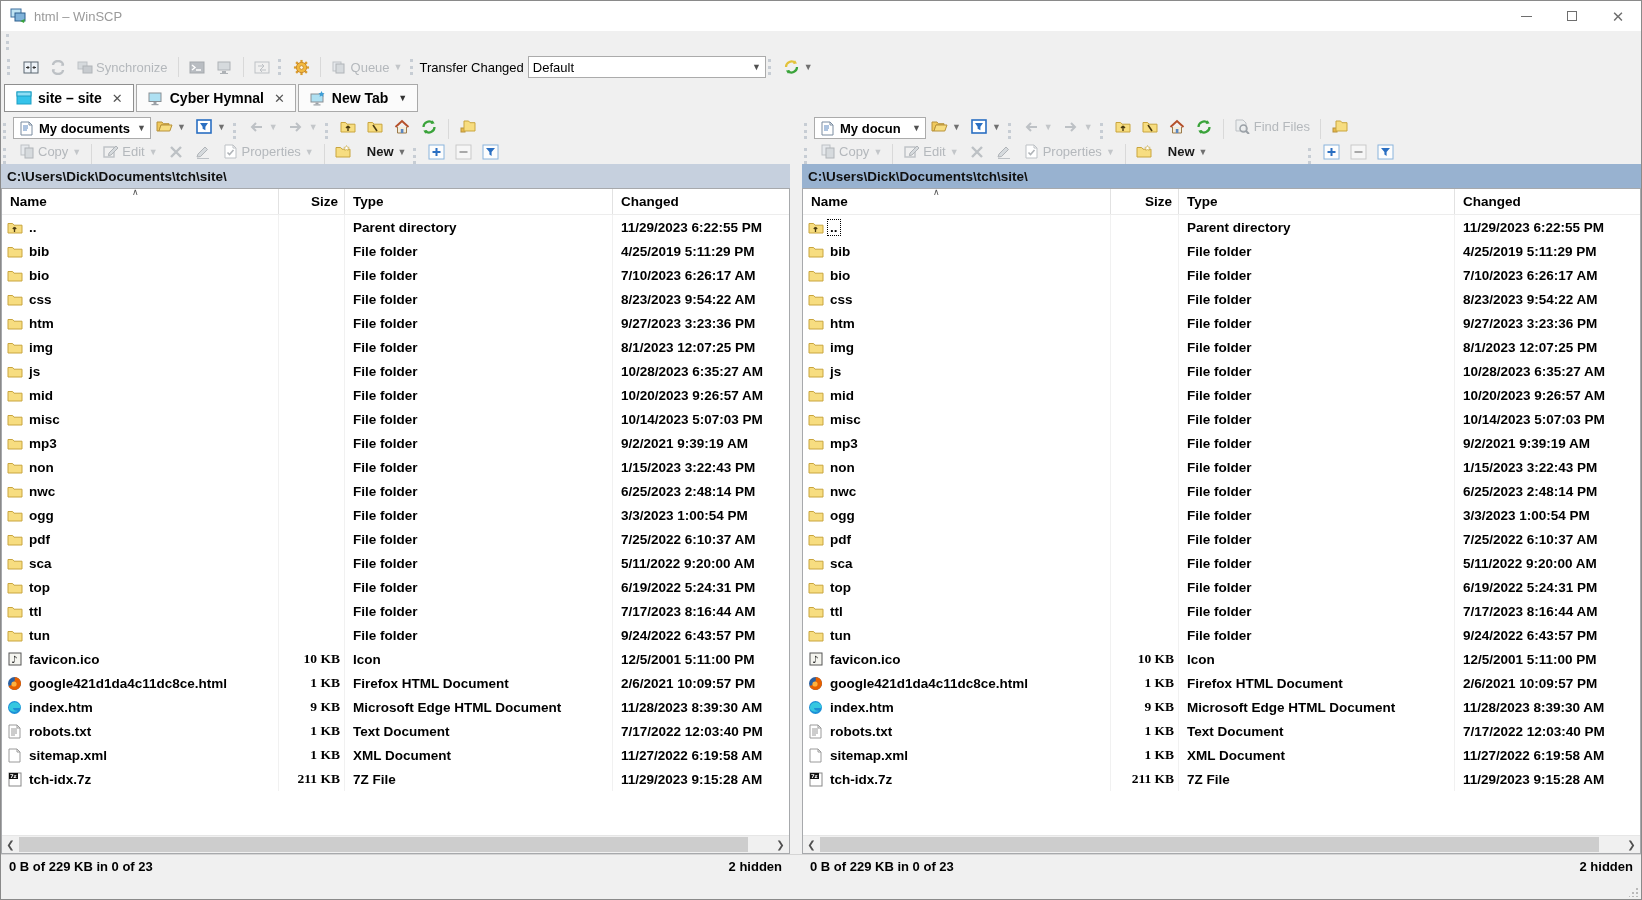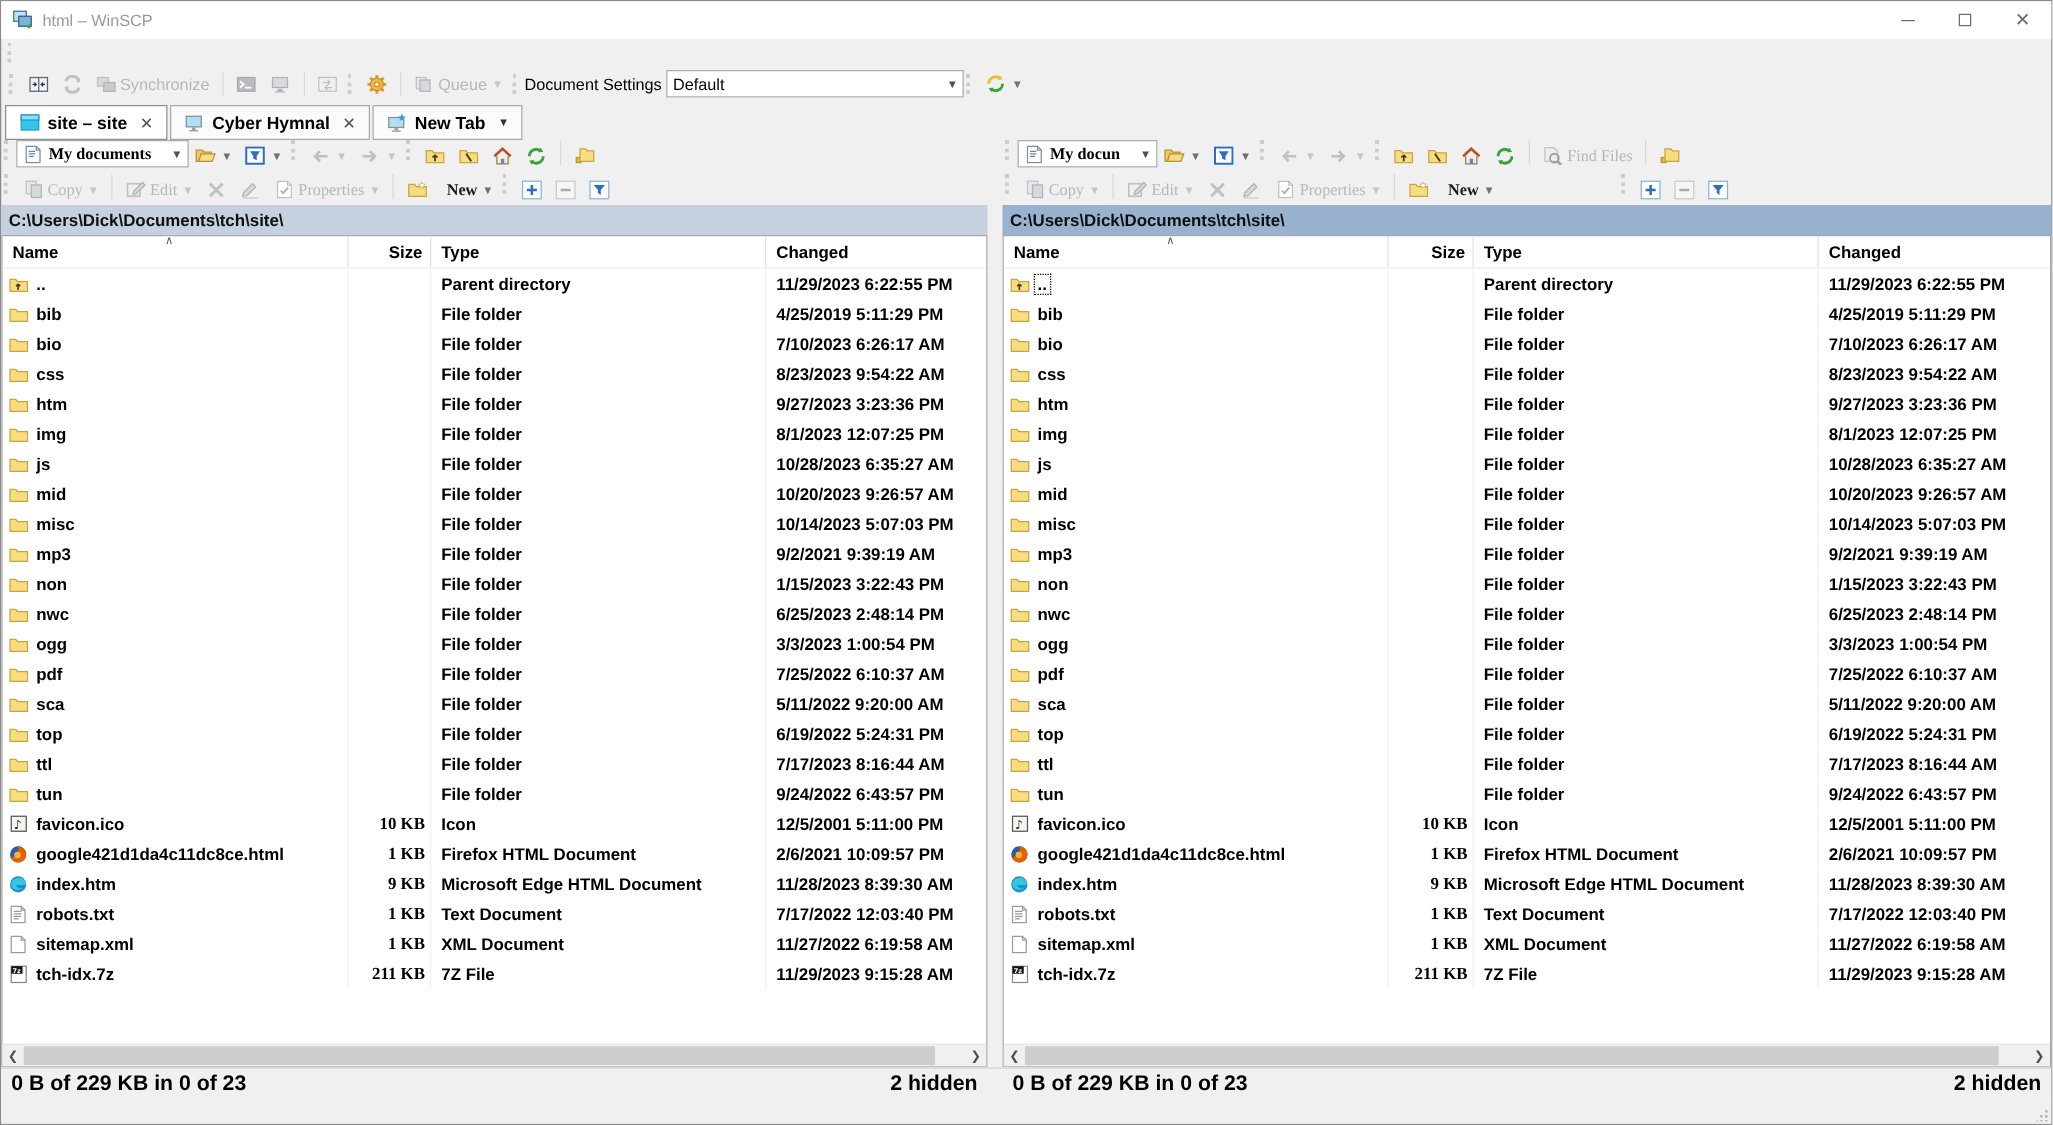--- a/index.html
+++ b/index.html
@@ -37,21 +37,21 @@
   .tab.active { background:#fff; border-color:#8f8f8f; }
   .tab .x { font-weight:normal; color:#555; font-size:13px; margin-left:4px; }
   .tab .dd { font-size:9px; color:#333; margin-left:4px; }
 
   
   .panels { flex:1 1 auto; display:flex; }
   .panel { display:flex; flex-direction:column; }
   .panel.p-left { width:790px; }
   .splitter { width:12px; }
   .panel.p-right { width:840px; }
-  .ptb { display:flex; align-items:flex-start; font-size:13px;font-family:Liberation Serif, serif; }
+  .ptb { display:flex; align-items:flex-end; font-size:13px; }
   .ptb1 { height:27px; }
   .ptb2 { height:25px; }
   .ptb .bold-lbl { font-weight:bold;padding-left:12px; }
   .loc-combo { width:138px; font-weight:bold; }
   .p-right .loc-combo { width:112px; }
   .loc-text { white-space:nowrap; overflow:hidden; }
 
   .pathbar { height:24px; display:flex; align-items:center; padding-left:6px; font-size:13.5px; font-weight:bold; color:#101010; }
   .p-left .pathbar { background:#c6d0de; }
   .p-right .pathbar { background:#98b2d0; }
@@ -71,21 +71,21 @@
   .p-left .c0{width:277px;} .p-left .c1{width:66px;} .p-left .c2{width:268px;} .p-left .c3{flex:1;border-right:none;}
   .p-right .c0{width:308px;} .p-right .c1{width:68px;} .p-right .c2{width:276px;} .p-right .c3{flex:1;border-right:none;}
 
   .hscroll { flex:0 0 17px; background:#f0f0f0; border-top:1px solid #e6e6e6; display:flex; align-items:center; }
   .sarrow { width:17px; height:17px; display:flex; align-items:center; justify-content:center; font-size:10px; color:#505050; background:#f0f0f0; }
   .sthumb { height:15px; background:#cdcdcd; margin:0 10px 0 0; flex:1 1 auto; }
   .sgap { width:14px; }
 
   
   .statusrow { flex:0 0 24px; display:flex; }
-  .statusbar { background:#f0f0f0; border-top:1px solid #d5d5d5; display:flex; align-items:center; font-weight:bold; font-size:17px; padding:0 8px; }
+  .statusbar { background:#f0f0f0; border-top:1px solid #d5d5d5; display:flex; align-items:center; font-weight:bold; font-size:13px; padding:0 8px; }
   .statusbar .right { margin-left:auto; }
   .sb-left { width:790px; }
   .sb-gap { width:12px; border-top:1px solid #d5d5d5; background:#f0f0f0; }
   .sb-right { width:840px; }
   .bottombar { flex:0 0 21px; background:#f0f0f0; position:relative; }
   .grip-corner { position:absolute; right:2px; bottom:2px; width:10px; height:10px;
     background:
       radial-gradient(circle at 8px 2px,#b9b9b9 1px,transparent 1.3px),
       radial-gradient(circle at 8px 6px,#b9b9b9 1px,transparent 1.3px),
       radial-gradient(circle at 4px 6px,#b9b9b9 1px,transparent 1.3px),
@@ -203,21 +203,21 @@
         <span class="icon16">
           <svg width="16" height="15" viewBox="0 0 16 15">
             <rect x="2" y="2" width="8" height="9" fill="#e6e9ec" stroke="#bdc1c5"></rect>
             <rect x="5" y="4" width="8" height="9" fill="#d6dadd" stroke="#b0b4b8"></rect>
           </svg>
         </span>
         <span>Queue</span>
         <span class="dd">▼</span>
       </button>
     <span class="grip"></span>
-    <span>Document Settings</span>
+    <span>Transfer Changed</span>
     <div class="combo ts-combo">
       <span>Default</span>
       <span class="dd">▼</span>
     </div>
     <span class="grip"></span>
     <button class="tbtn">
         <span class="icon16">
           <svg width="17" height="16" viewBox="0 0 17 16">
             <path d="M14 8a5.5 5.5 0 0 1-9.4 3.9" fill="none" stroke="#3aa33a" stroke-width="2.2"></path>
             <path d="M3 8a5.5 5.5 0 0 1 9.4-3.9" fill="none" stroke="#e3c23a" stroke-width="2.2"></path>

